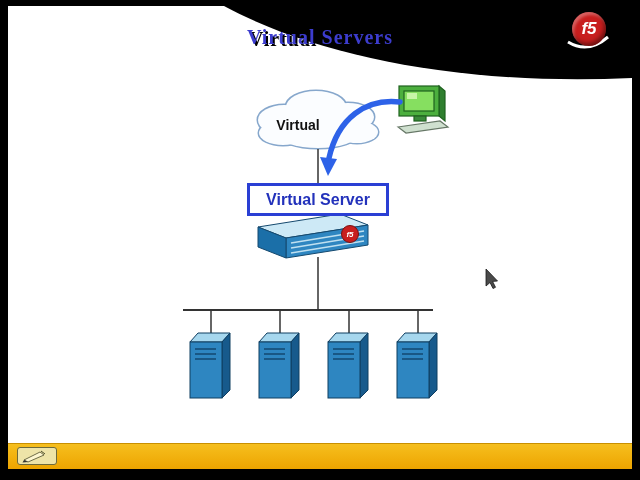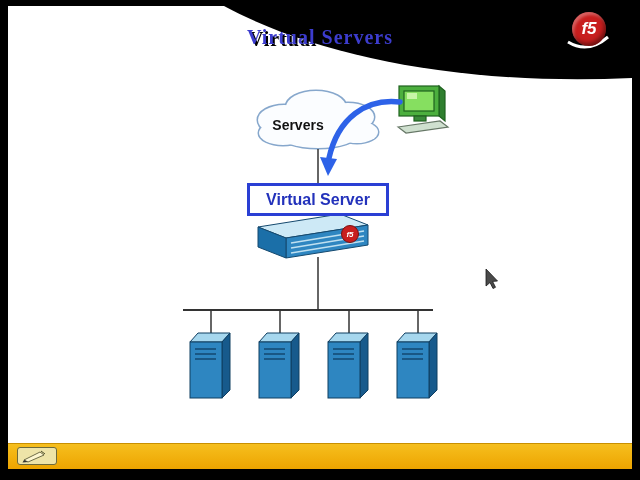--- a/index.html
+++ b/index.html
@@ -132,21 +132,21 @@
       <g stroke="#0d3a5c" stroke-width="1.2">
         <line x1="402" y1="349" x2="423" y2="349"></line>
         <line x1="402" y1="354" x2="423" y2="354"></line>
         <line x1="402" y1="359" x2="423" y2="359"></line>
       </g>
     </g>
   </svg>
 
   <div class="title">Virtual Servers</div>
 
-  <div class="internet-label">Servers</div>
+  <div class="internet-label">Virtual</div>
 
   <div class="vs-box">
     <span>Virtual Server</span>
   </div>
 
   <div class="f5-logo">
     <span>f5</span>
   </div>
 
   <div class="toolbar">

